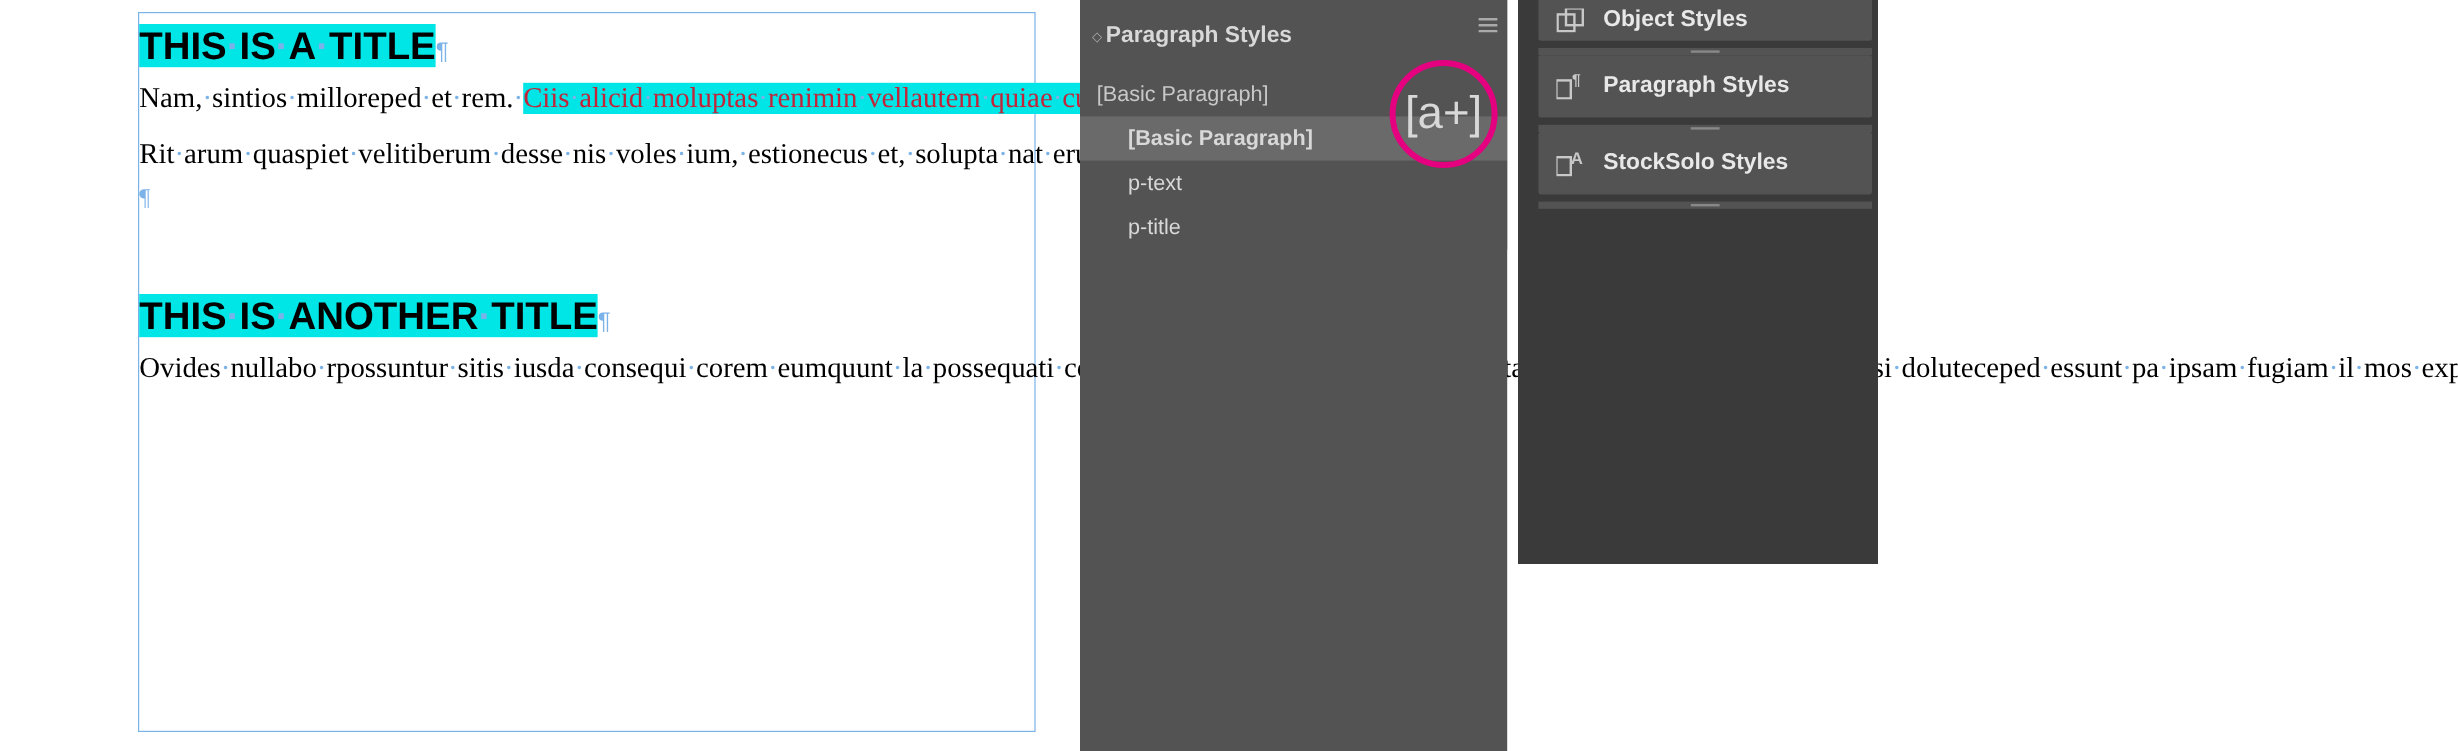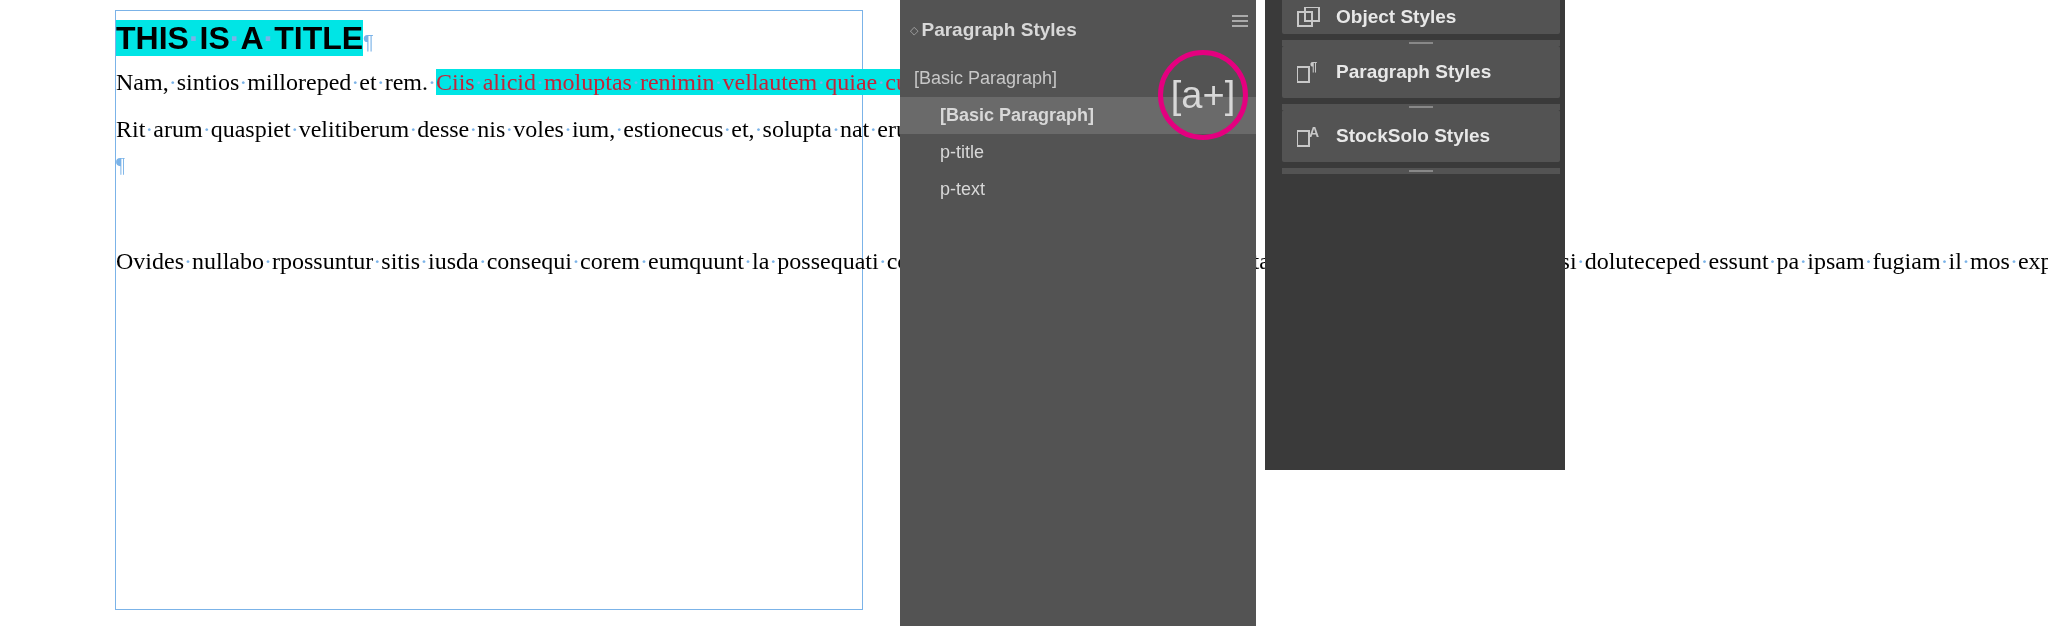--- a/index.html
+++ b/index.html
@@ -212,42 +212,45 @@
   <p class="body-text">
     <span>Nam,<span class="dot">·</span>sintios<span class="dot">·</span>milloreped<span class="dot">·</span>et<span class="dot">·</span>rem.<span class="dot">·</span></span><span class="highlighted">Ciis<span class="dot">·</span>alicid<span class="dot">·</span>moluptas<span class="dot">·</span>renimin<span class="dot">·</span>vellautem<span class="dot">·</span>quiae<span class="dot">·</span>cus<span class="dot">·</span>aperiae<span class="dot">·</span>cation<span class="dot">·</span>corum<span class="dot">·</span>et<span class="dot">·</span>dolorat</span>.<span class="pilcrow">¶</span>
   </p>
 
   <p class="body-text">
     <span>Rit<span class="dot">·</span>arum<span class="dot">·</span>quaspiet<span class="dot">·</span>velitiberum<span class="dot">·</span>desse<span class="dot">·</span>nis<span class="dot">·</span>voles<span class="dot">·</span>ium,<span class="dot">·</span>estionecus<span class="dot">·</span>et,<span class="dot">·</span>solupta<span class="dot">·</span>nat<span class="dot">·</span>erum,<span class="dot">·</span>odi<span class="dot">·</span>officto<span class="dot">·</span>blam,<span class="dot">·</span>sit,<span class="dot">·</span>totatur?</span><span class="pilcrow">¶</span>
   </p>
 
   <div class="spacer"></div>
 
+  <div class="title-wrap">
+    <span class="title-text">THIS<span class="dot">·</span>IS<span class="dot">·</span>ANOTHER<span class="dot">·</span>TITLE</span><span class="pilcrow">¶</span>
+  </div>
 
   <p class="body-text">
     <span>Ovides<span class="dot">·</span>nullabo<span class="dot">·</span>rpossuntur<span class="dot">·</span>sitis<span class="dot">·</span>iusda<span class="dot">·</span>consequi<span class="dot">·</span>corem<span class="dot">·</span>eumquunt<span class="dot">·</span>la<span class="dot">·</span>possequati<span class="dot">·</span>consequos<span class="dot">·</span>quatquis<span class="dot">·</span>pos<span class="dot">·</span>autam,<span class="dot">·</span>volupta<span class="dot">·</span>quodipic<span class="dot">·</span>to<span class="dot">·</span>mos<span class="dot">·</span>ma<span class="dot">·</span>soluptassi<span class="dot">·</span>doluteceped<span class="dot">·</span>essunt<span class="dot">·</span>pa<span class="dot">·</span>ipsam<span class="dot">·</span>fugiam<span class="dot">·</span>il<span class="dot">·</span>mos<span class="dot">·</span>explicaeporepudaporrum</span>
   </p>
 </div>
 
 <div class="panel-paragraph">
   <div class="panel-tab">
     <span class="updown">◇</span>
     <span class="panel-tab-text">Paragraph Styles</span>
     <span class="panel-menu">
       <svg width="16" height="12" viewBox="0 0 16 12">
           <line x1="0" y1="1" x2="16" y2="1" stroke="#aaa" stroke-width="2"></line>
           <line x1="0" y1="6" x2="16" y2="6" stroke="#aaa" stroke-width="2"></line>
           <line x1="0" y1="11" x2="16" y2="11" stroke="#aaa" stroke-width="2"></line>
         </svg>
     </span>
   </div>
   <div class="current-style">[Basic Paragraph]</div>
   <div class="style-item selected">[Basic Paragraph]</div>
+  <div class="style-item">p-text</div>
   <div class="style-item">p-title</div>
-  <div class="style-item">p-text</div>
 </div>
 
 <div class="new-style-btn">
   <span class="new-style-icon-box">[a+]</span>
 </div>
 
 <div class="panel-stack">
   <div class="stack-item partial">
     <span class="stack-icon">
       <svg width="24" height="20" viewBox="0 0 24 20">

